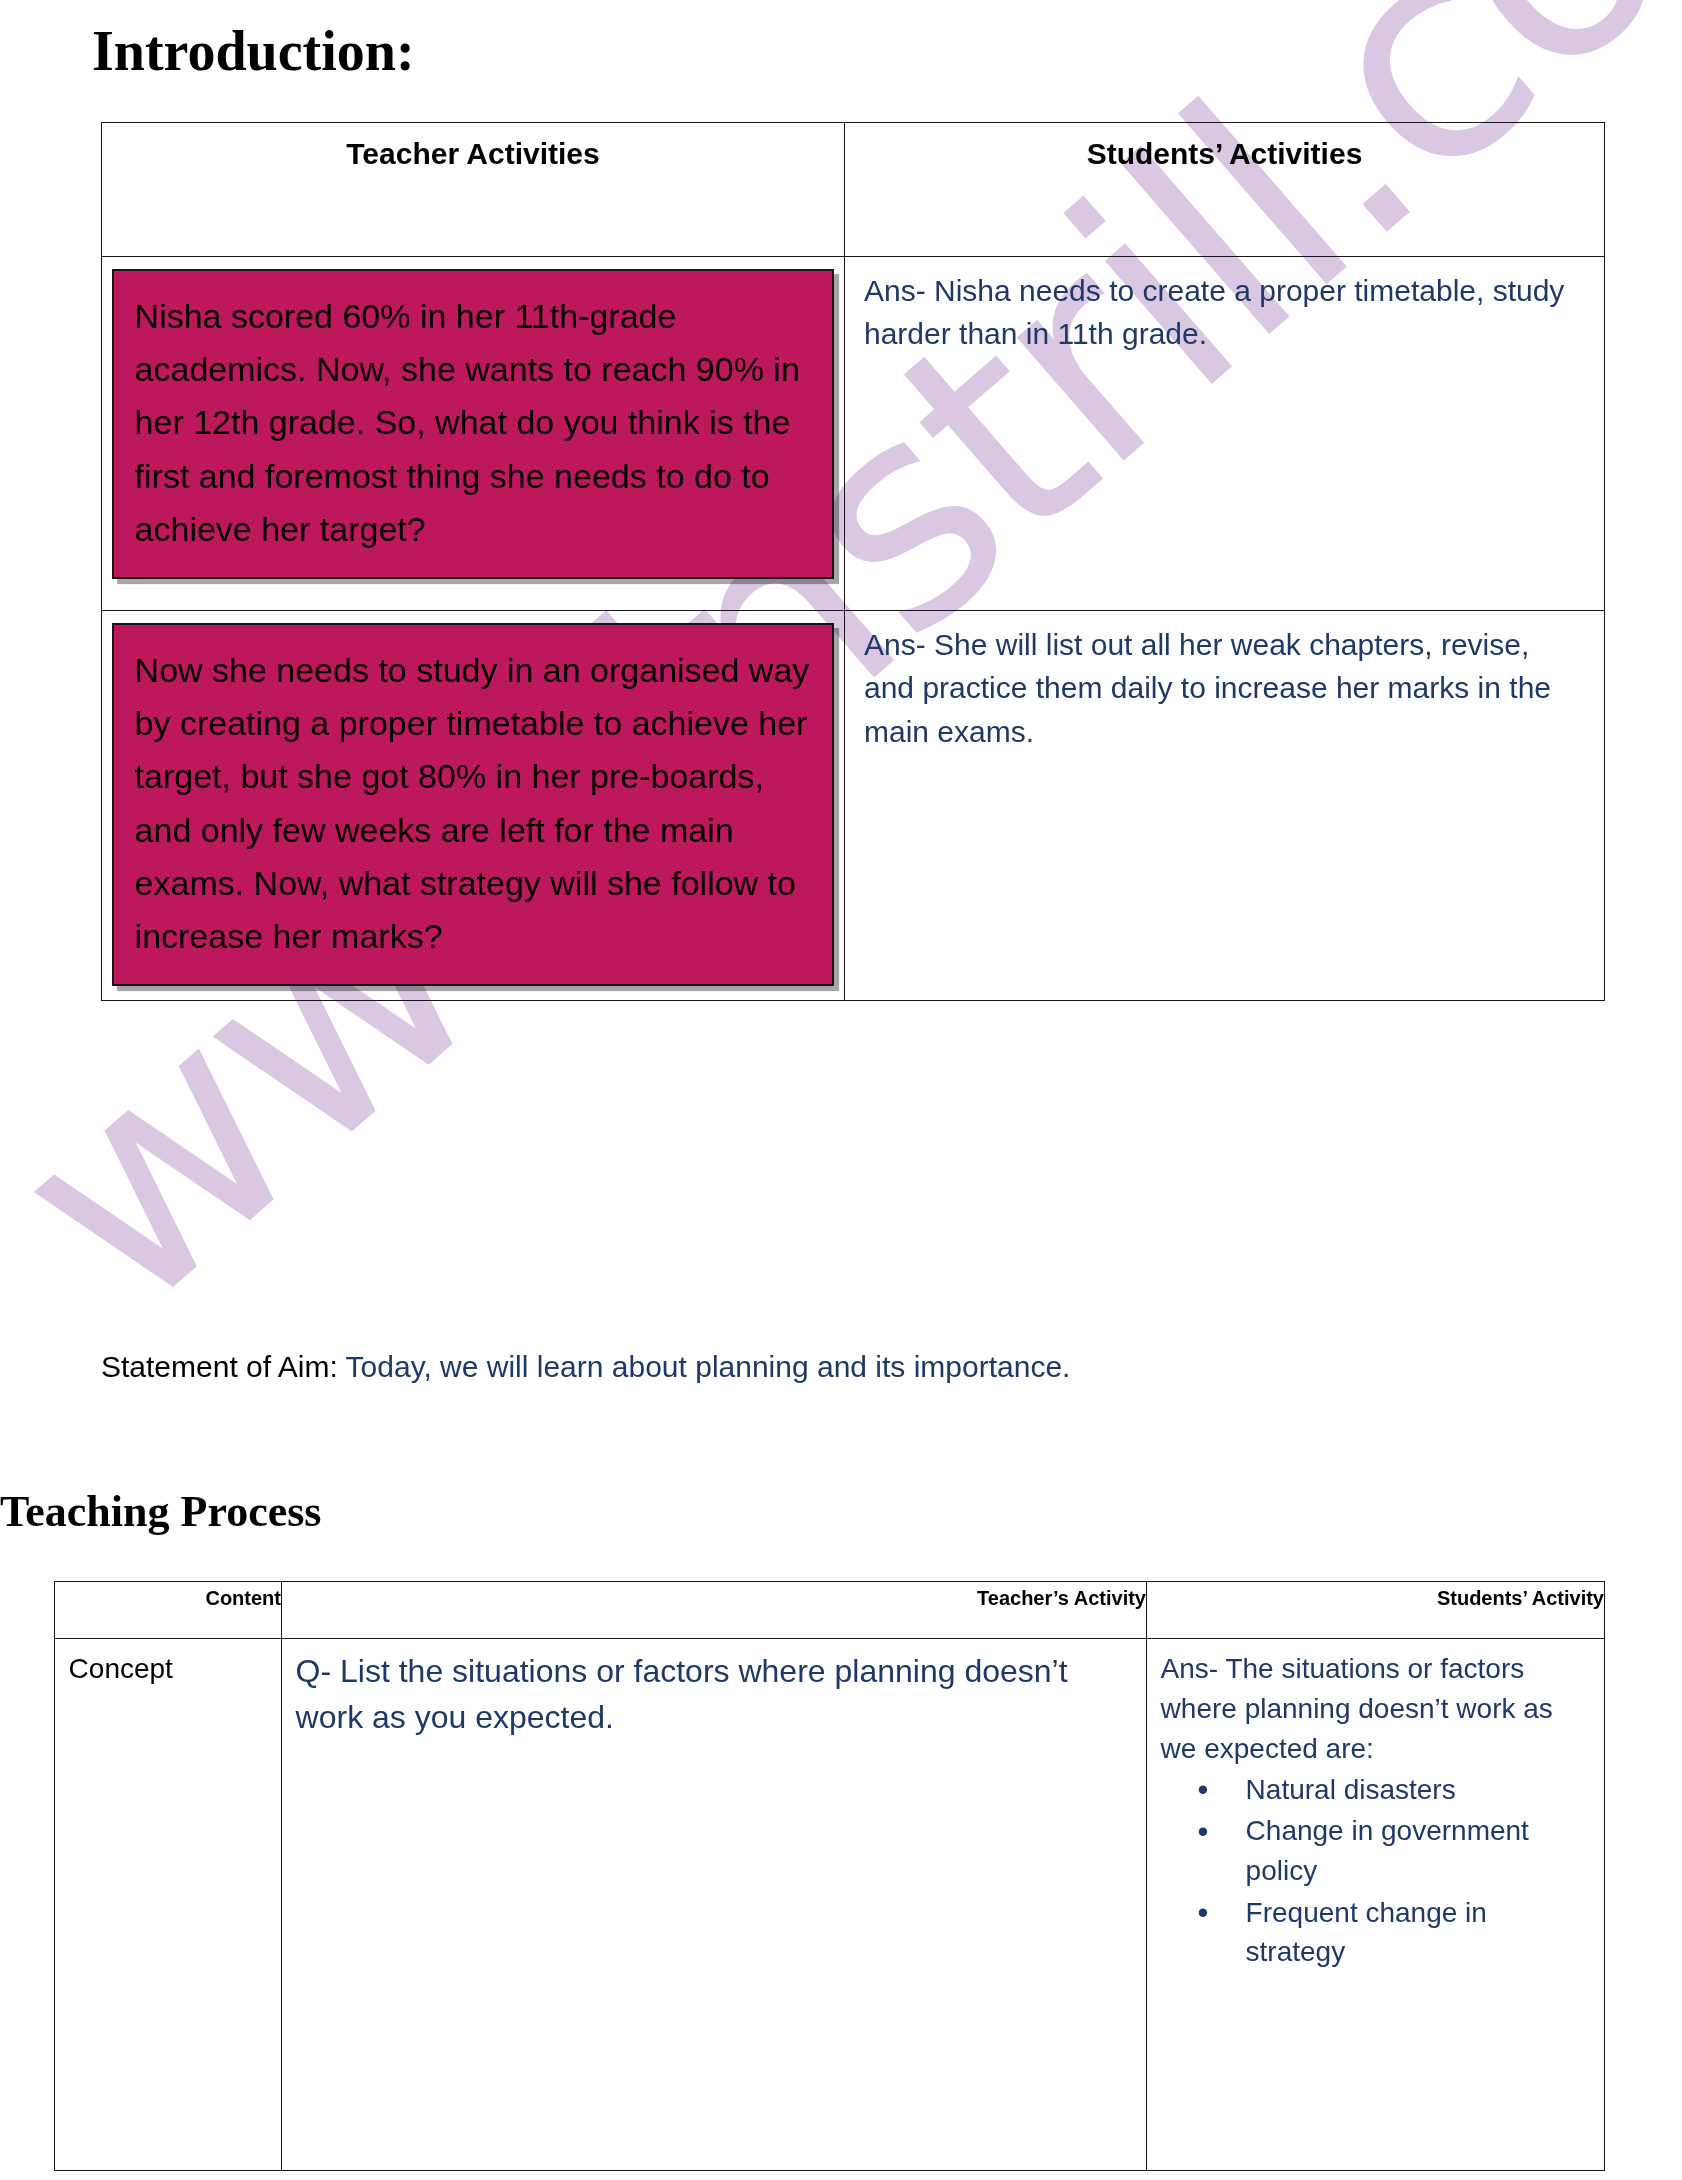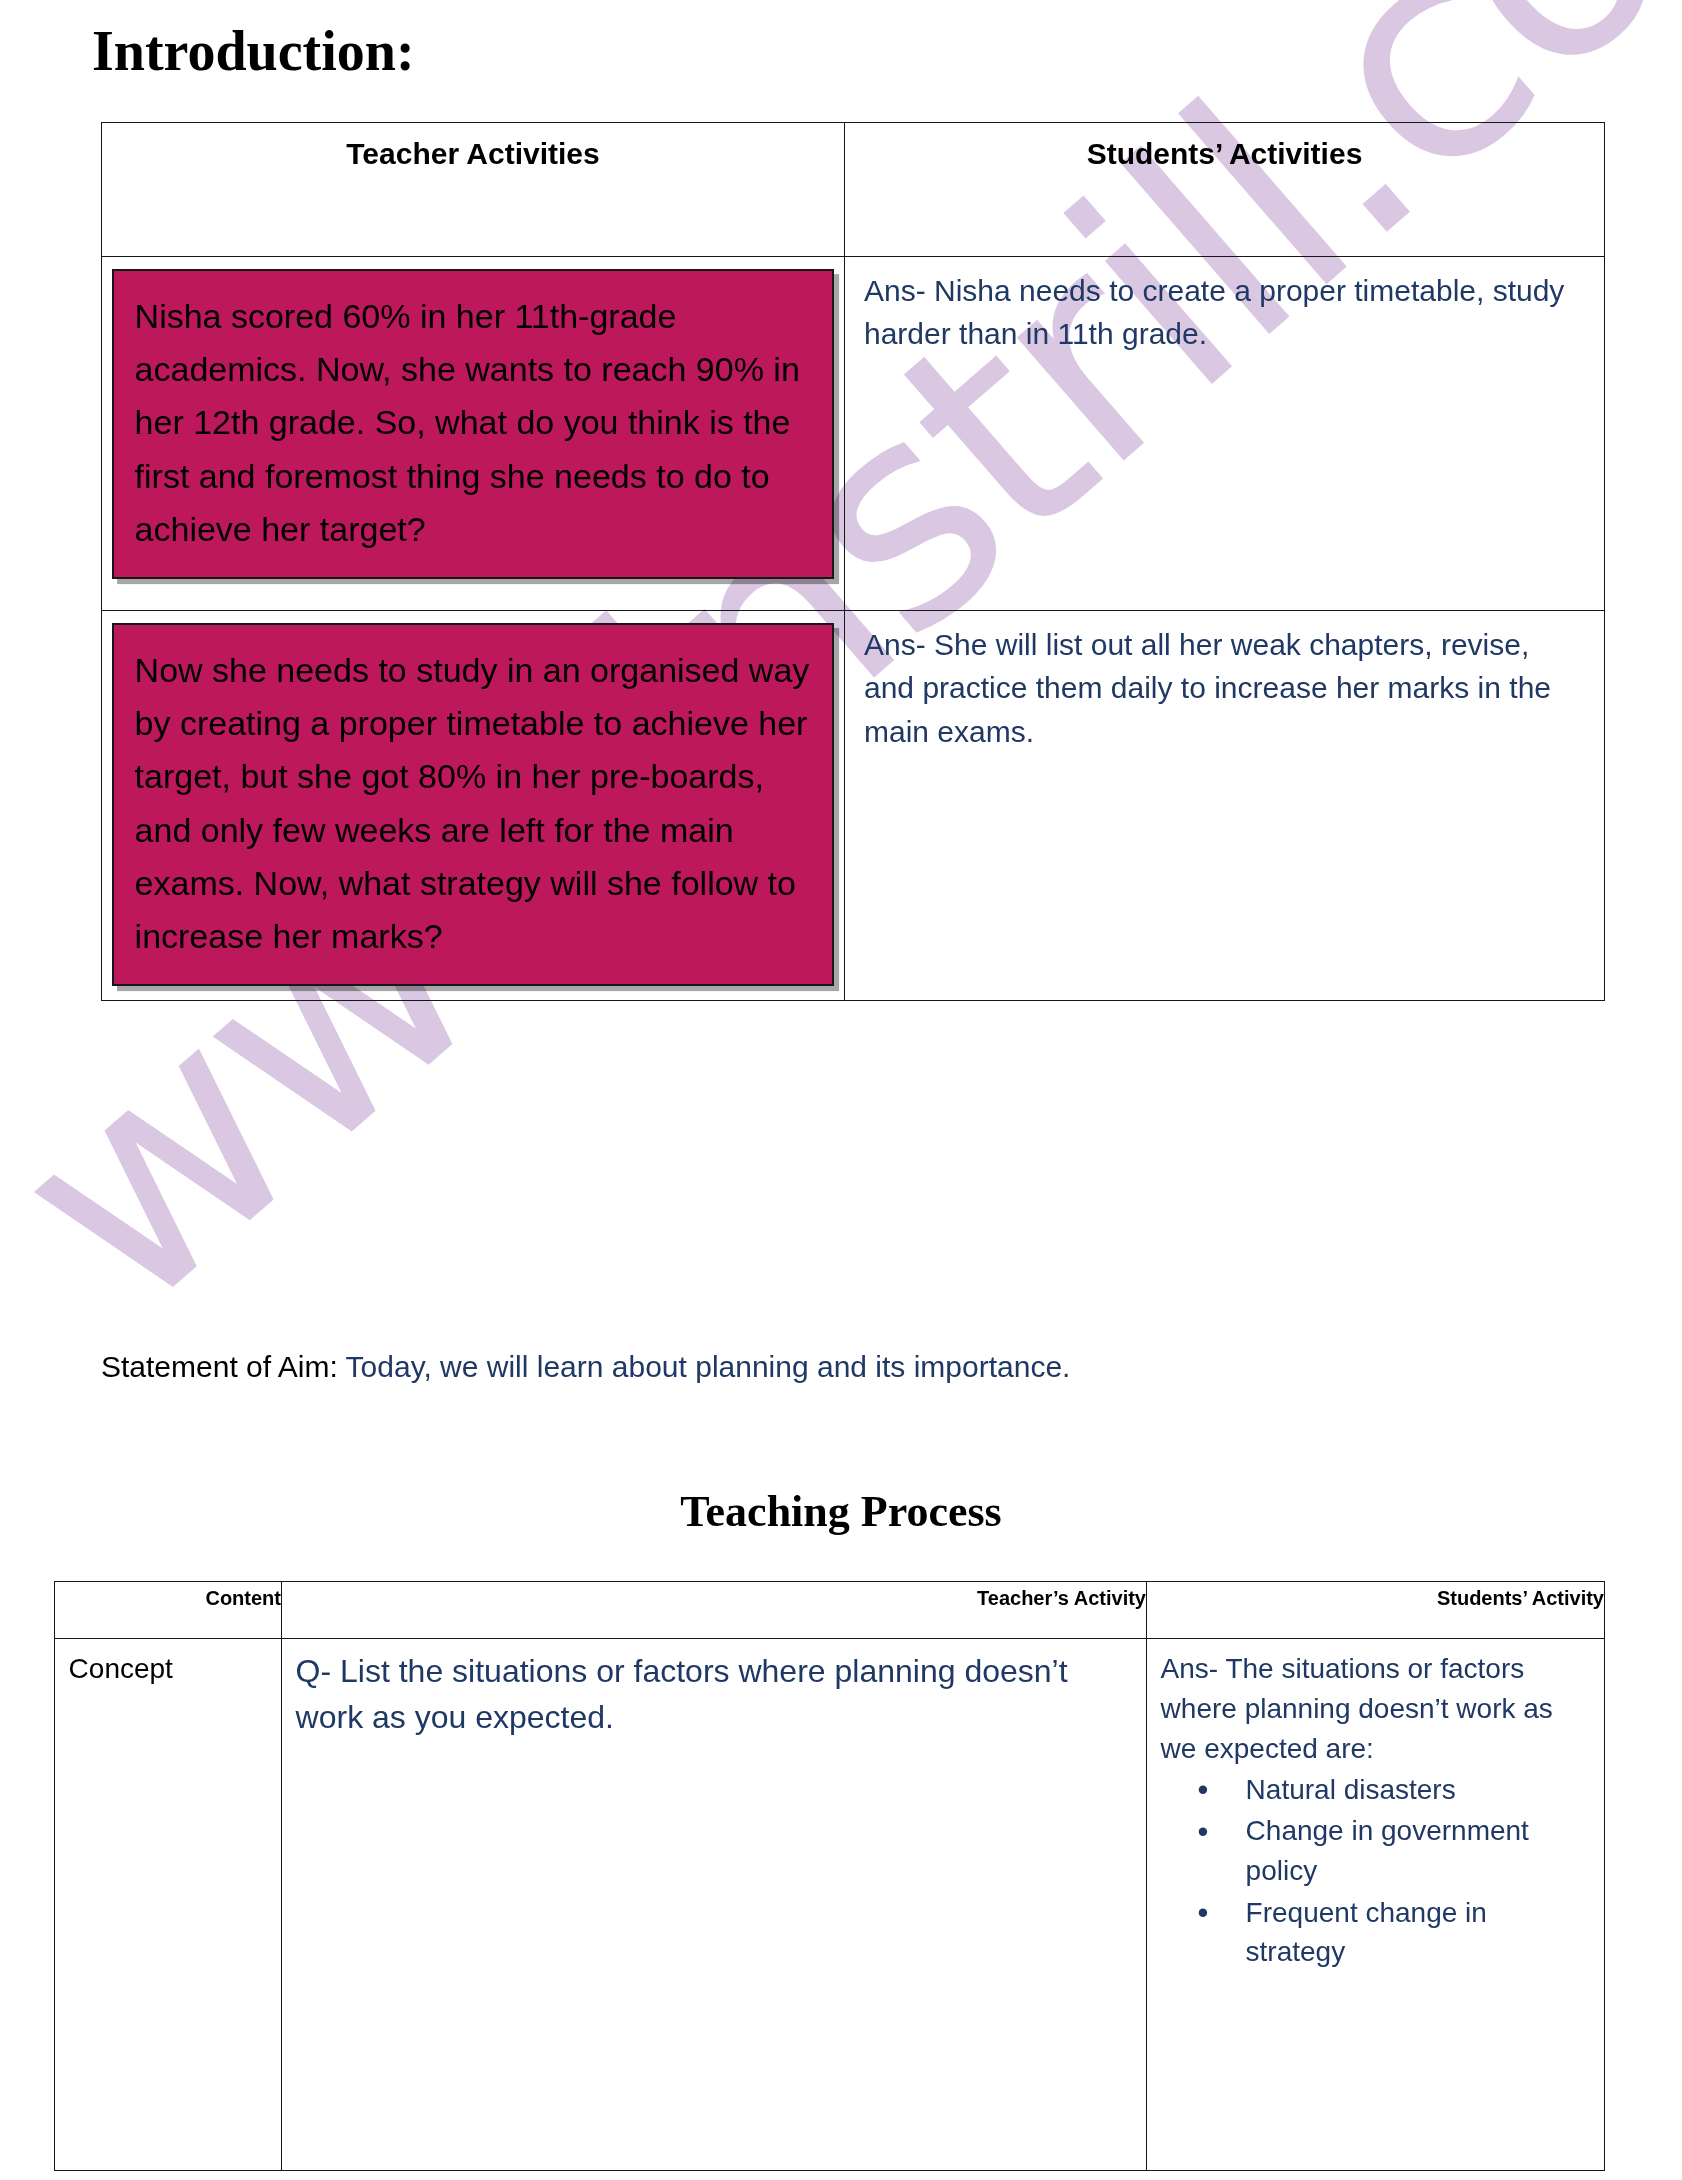--- a/index.html
+++ b/index.html
@@ -60,21 +60,21 @@
     font-weight: bold;
     font-size: 56px;
     letter-spacing: 0px;
     color: #000;
   }
   .section-title {
     position: absolute;
     left: 0;
     top: 1486px;
     width: 1682px;
-    text-align: center;
+    text-align: left;
     font-family: "Liberation Serif", serif;
     font-weight: bold;
     font-size: 44px;
     color: #000;
   }
 
   
   #intro-table {
     position: absolute;
     left: 101px;

